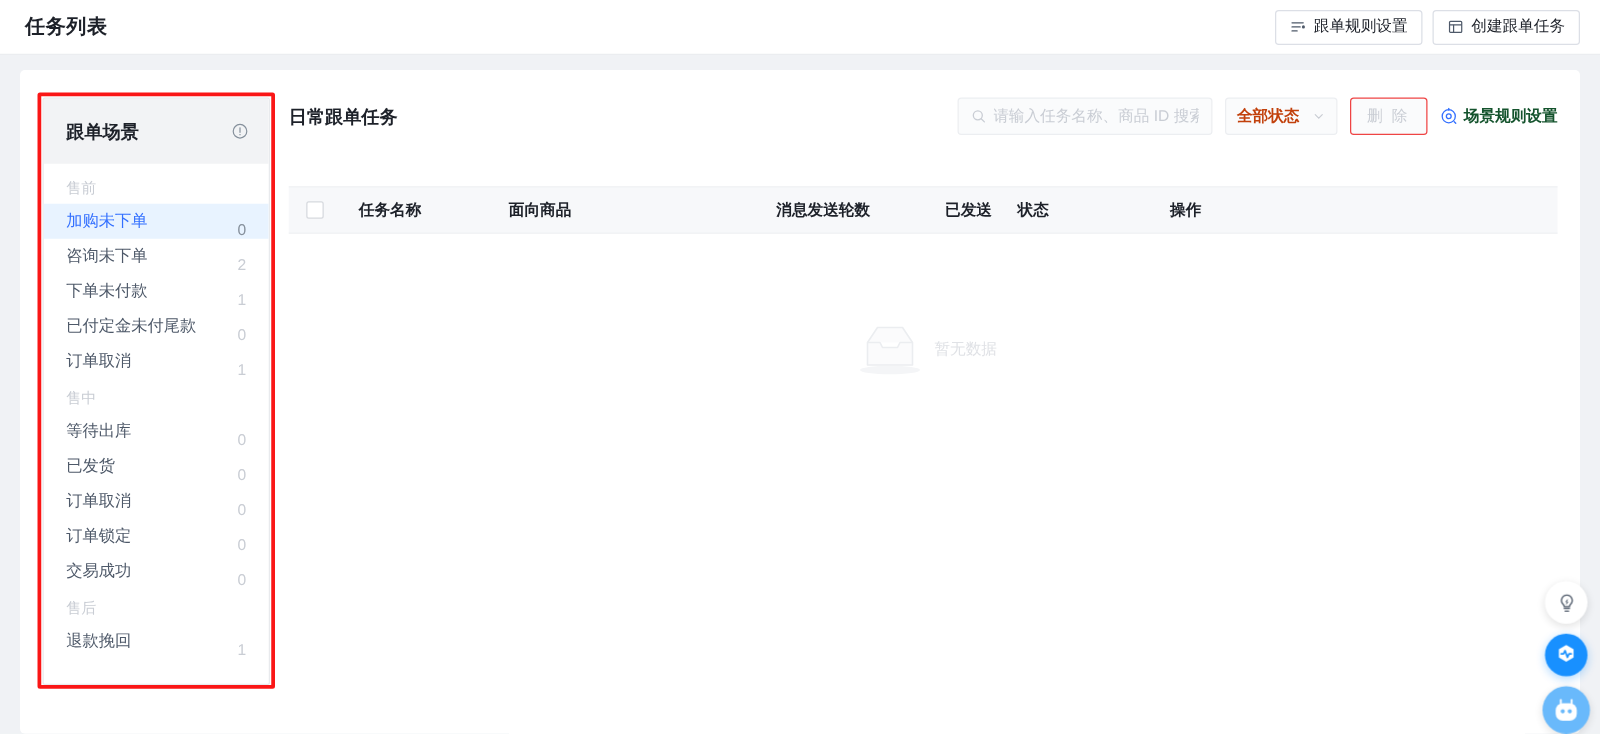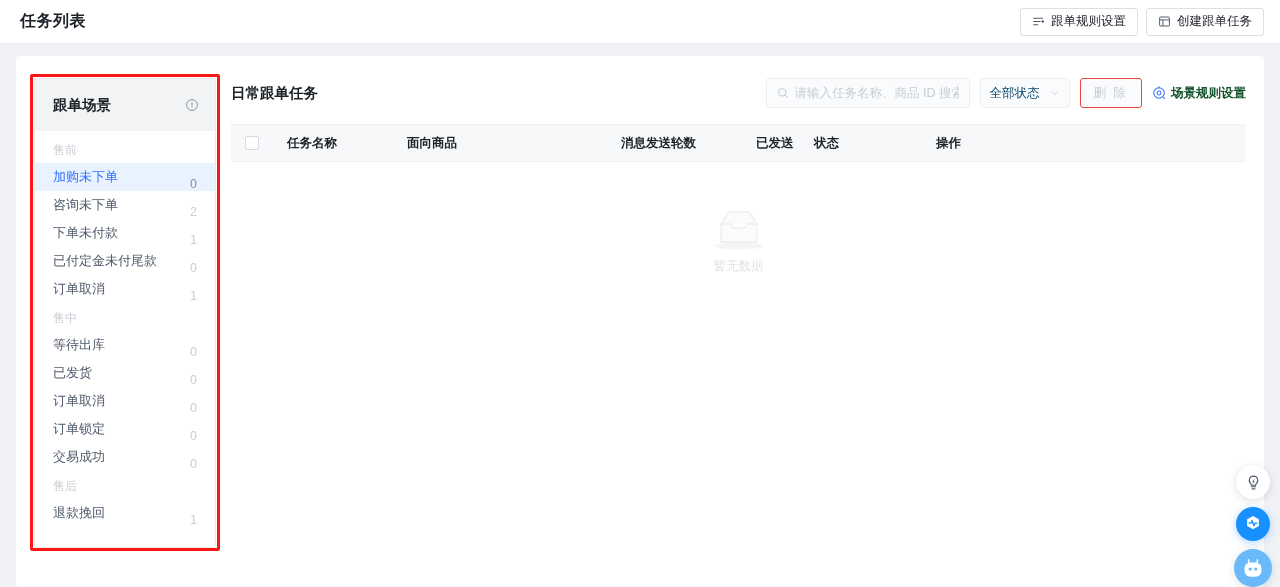--- a/index.html
+++ b/index.html
@@ -107,21 +107,21 @@
     color: #4e5969;
     cursor: pointer;
   }
   .sb-item.active { background: #e8f3ff; }
   .sb-item.active .sb-item-name { color: #3370ff; }
   .sb-item.active .sb-item-count { color: #86909c; }
   .sb-item-name { line-height: 28px; }
   .sb-item-count { font-size: 12.5px; color: #c9cdd4; }
 
   
-  .main { flex: 1; min-width: 0; display: flex; flex-direction: column; }
+  .main { flex: 1; min-width: 0; display: flex; flex-direction: column; gap: 25px; }
   .main-head {
     display: flex;
     align-items: center;
     justify-content: space-between;
     padding: 0 0 16px 0;
   }
   .main-title { font-size: 14.5px; font-weight: bold; color: #1d2129; }
   .toolbar { display: flex; align-items: center; gap: 10px; }
   .search-box {
     width: 204px;
@@ -145,23 +145,23 @@
     min-width: 82px;
     background: #fafbfc;
     border: 1px solid #eceef1;
     border-radius: 3px;
     display: flex;
     align-items: center;
     justify-content: space-between;
     gap: 10px;
     padding: 0 9px;
     font-size: 12.5px;
-    color: #0c4a6e;
-    cursor: pointer;
-    font-weight: normal;
+    color: #c2410c;
+    cursor: pointer;
+    font-weight: bold;
   }
   .btn-disabled {
     height: 30px;
     border: 1px solid #ef4444;
     background: #fafbfc;
     border-radius: 3px;
     color: #c9cdd4;
     font-size: 12.5px;
     padding: 0 13px;
     letter-spacing: 2px;
@@ -201,21 +201,21 @@
     cursor: pointer;
     flex: none;
   }
   .empty-area {
     flex: 1;
     display: flex;
     align-items: flex-start;
     justify-content: center;
     padding-top: 42px;
   }
-  .empty-inner { display: flex; flex-direction: column; align-items: center; gap: 4px; }
+  .empty-inner { display: flex; flex-direction: row; align-items: center; gap: 4px; }
   .empty-text { font-size: 12.5px; color: #e0e2e6; }
 
   
   .floats {
     position: fixed;
     right: 8px;
     bottom: 0px;
     display: flex;
     flex-direction: column;
     align-items: center;

